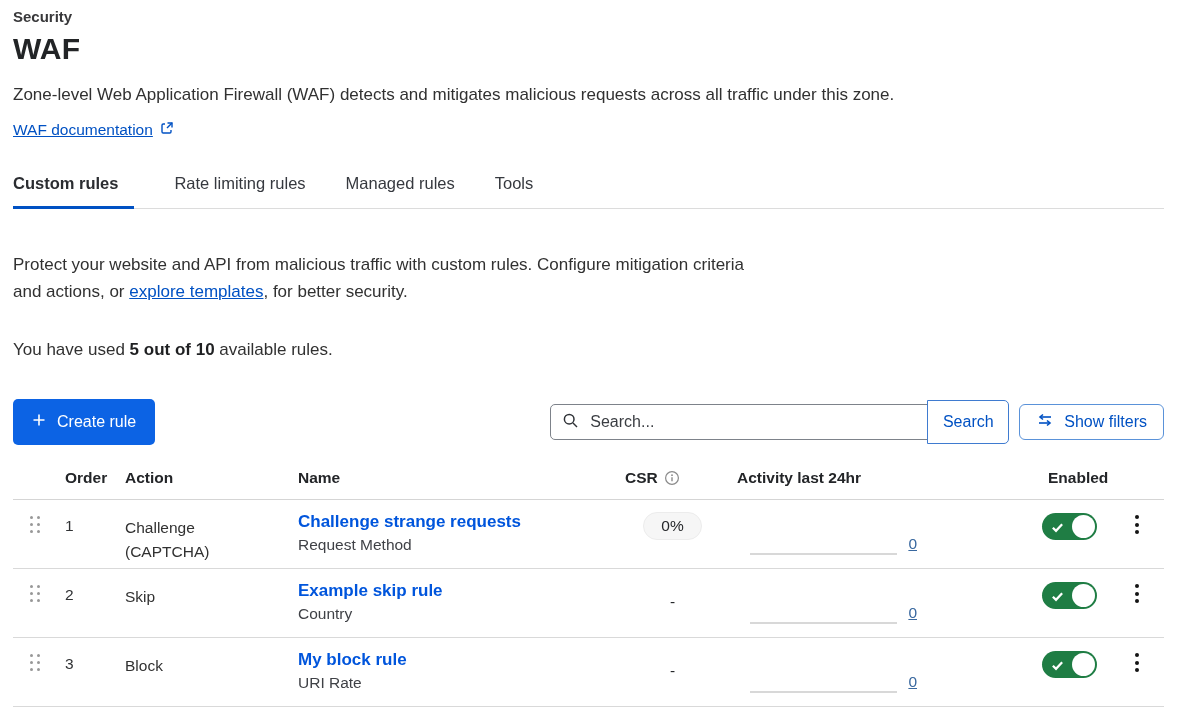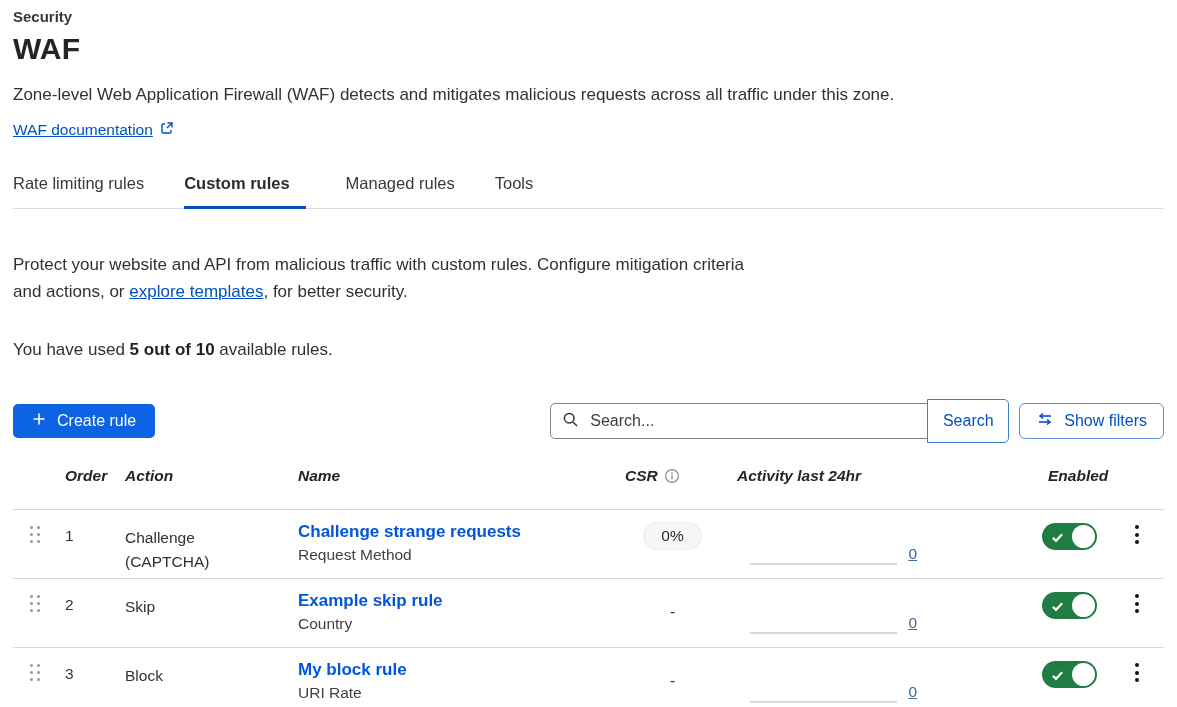--- a/index.html
+++ b/index.html
@@ -23,21 +23,21 @@
 
   .intro { margin:42px 0 0 0; font-size:17px; line-height:27px; max-width:742px; }
   .intro a { font-size:17px; }
   .usage { margin:35px 0 0 0; font-size:17px; }
   .usage b { font-weight:700; color:#1f2022; }
 
   .toolbar { margin-top:39px; display:flex; align-items:center; }
   .create-btn {
     display:flex; align-items:center; gap:11px; cursor:pointer;
     background:#0c63e4; color:#ffffff; border:none; border-radius:5px;
-    font-size:16px; font-family:inherit; padding:8px 19px; height:34px;
+    font-size:16px; font-family:inherit; padding:8px 19px; height:46px;
   }
   .flex-sp { flex:1; }
   .search-group { display:flex; align-items:center; }
   .search-box {
     display:flex; align-items:center; gap:9px;
     width:378px; height:36px; padding:0 11px;
     border:1px solid #7d828a; border-radius:5px 0 0 5px; background:#fff;
   }
   .search-box input {
     border:none; outline:none; width:100%; font-size:16px;
@@ -54,21 +54,21 @@
     display:flex; align-items:center; gap:10px;
     background:#fff; color:#0051c3; font-size:16px; font-family:inherit;
     border:1px solid #5a92d9; border-radius:6px;
   }
 
   .table { margin-top:24px; }
   .thead, .trow {
     display:grid;
     grid-template-columns:47px 60px 173px 332px 95px 215px 1fr 80px 54px;
   }
-  .thead { padding-bottom:24px; border-bottom:1px solid #d5d5d5; font-size:15.5px; font-weight:700; color:#232528;font-style:italic; }
+  .thead { padding-bottom:12px; border-bottom:1px solid #d5d5d5; font-size:15.5px; font-weight:700; color:#232528; }
   .hc-order, .hc-action, .hc-name { padding-left:5px; }
   .hc-csr { display:flex; justify-content:flex-start; align-items:center; gap:6px; }
   .hc-activity { padding-left:17px; }
   .hc-enabled { padding-left:18px; }
   .info-icon { display:inline-flex; cursor:pointer; }
 
   .trow { height:69px; border-bottom:1px solid #d9d9d9; font-size:15.5px; }
   .handle-cell { padding:16px 0 0 17px; }
   .drag { display:grid; grid-template-columns:3px 3px; gap:4px 4px; cursor:grab; width:10px; }
   .drag i { width:3px; height:3px; border-radius:50%; background:#989898; }
@@ -114,22 +114,22 @@
     <span class="ext">
       <svg width="14" height="14" viewBox="0 0 14 14" fill="none">
         <path d="M5 3 H3.2 C2.5 3 2 3.5 2 4.2 V10.8 C2 11.5 2.5 12 3.2 12 H9.8 C10.5 12 11 11.5 11 10.8 V9" stroke="#0051c3" stroke-width="1.4" fill="none"></path>
         <path d="M7.5 2 H12 V6.5" stroke="#0051c3" stroke-width="1.4" fill="none"></path>
         <path d="M12 2 L7 7" stroke="#0051c3" stroke-width="1.4"></path>
       </svg>
     </span>
   </div>
 
   <div class="tabs">
+    <div class="tab active">Custom rules</div>
     <div class="tab">Rate limiting rules</div>
-    <div class="tab active">Custom rules</div>
     <div class="tab">Managed rules</div>
     <div class="tab">Tools</div>
   </div>
 
   <p class="intro"><span>Protect your website and API from malicious traffic with custom rules. Configure mitigation criteria and actions, or </span><a class="link">explore templates</a><span>, for better security.</span></p>
 
   <p class="usage"><span>You have used </span><b>5 out of 10</b><span> available rules.</span></p>
 
   <div class="toolbar">
     <button class="create-btn">

